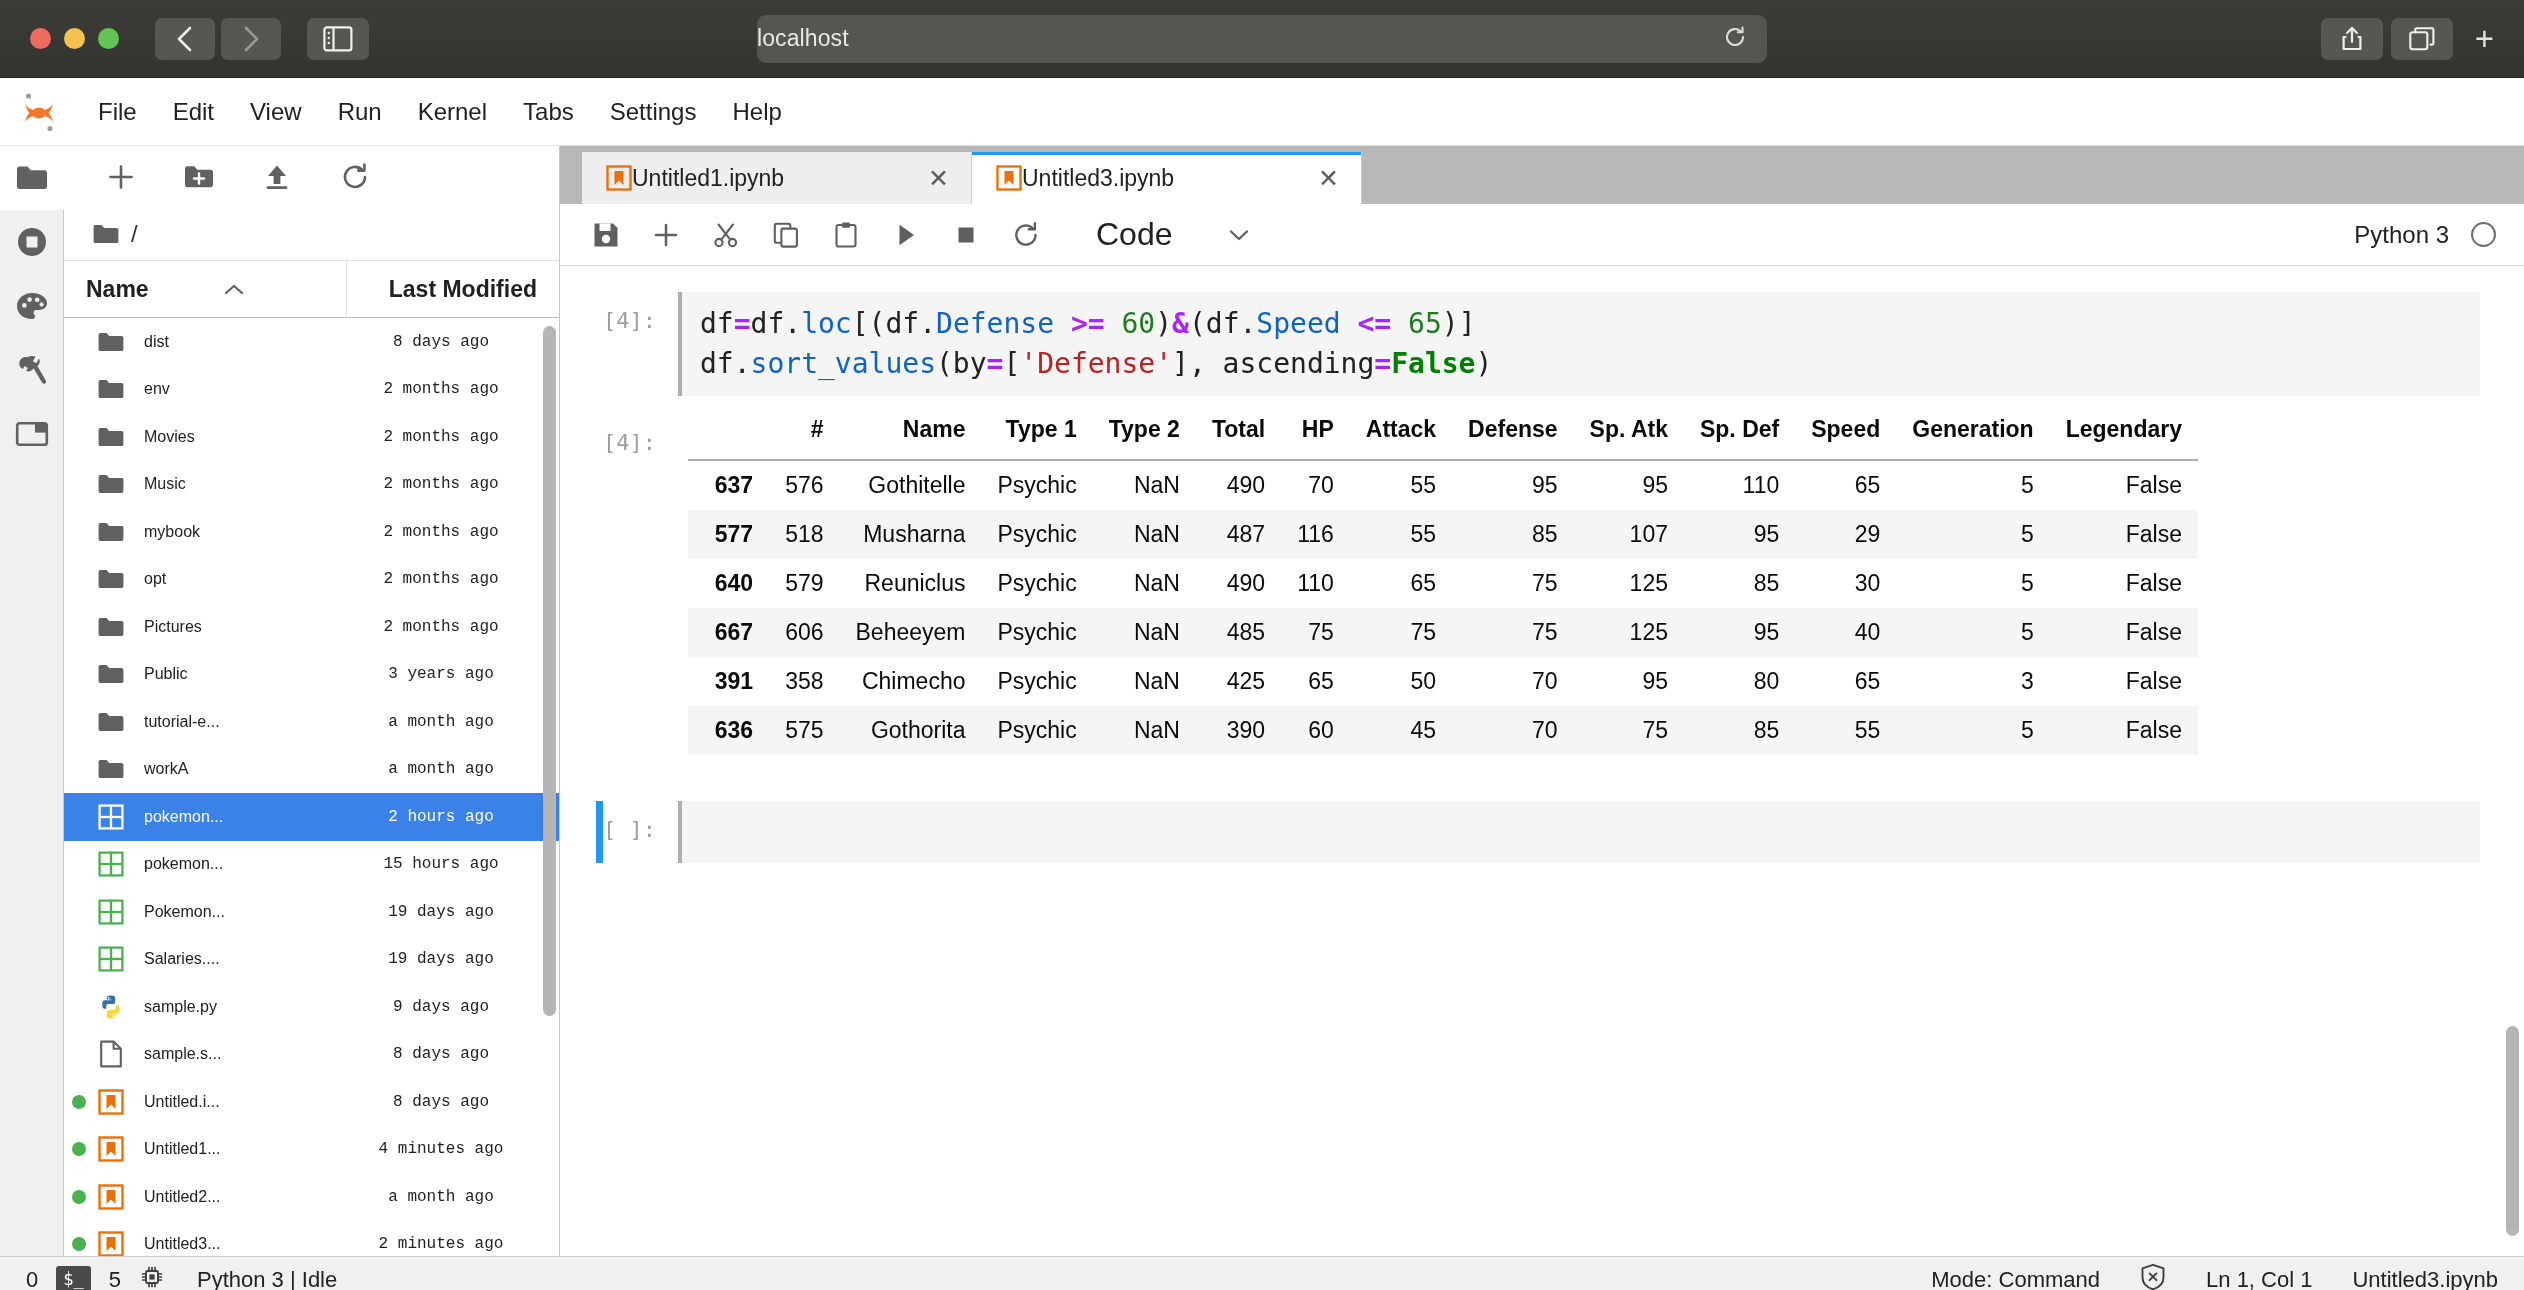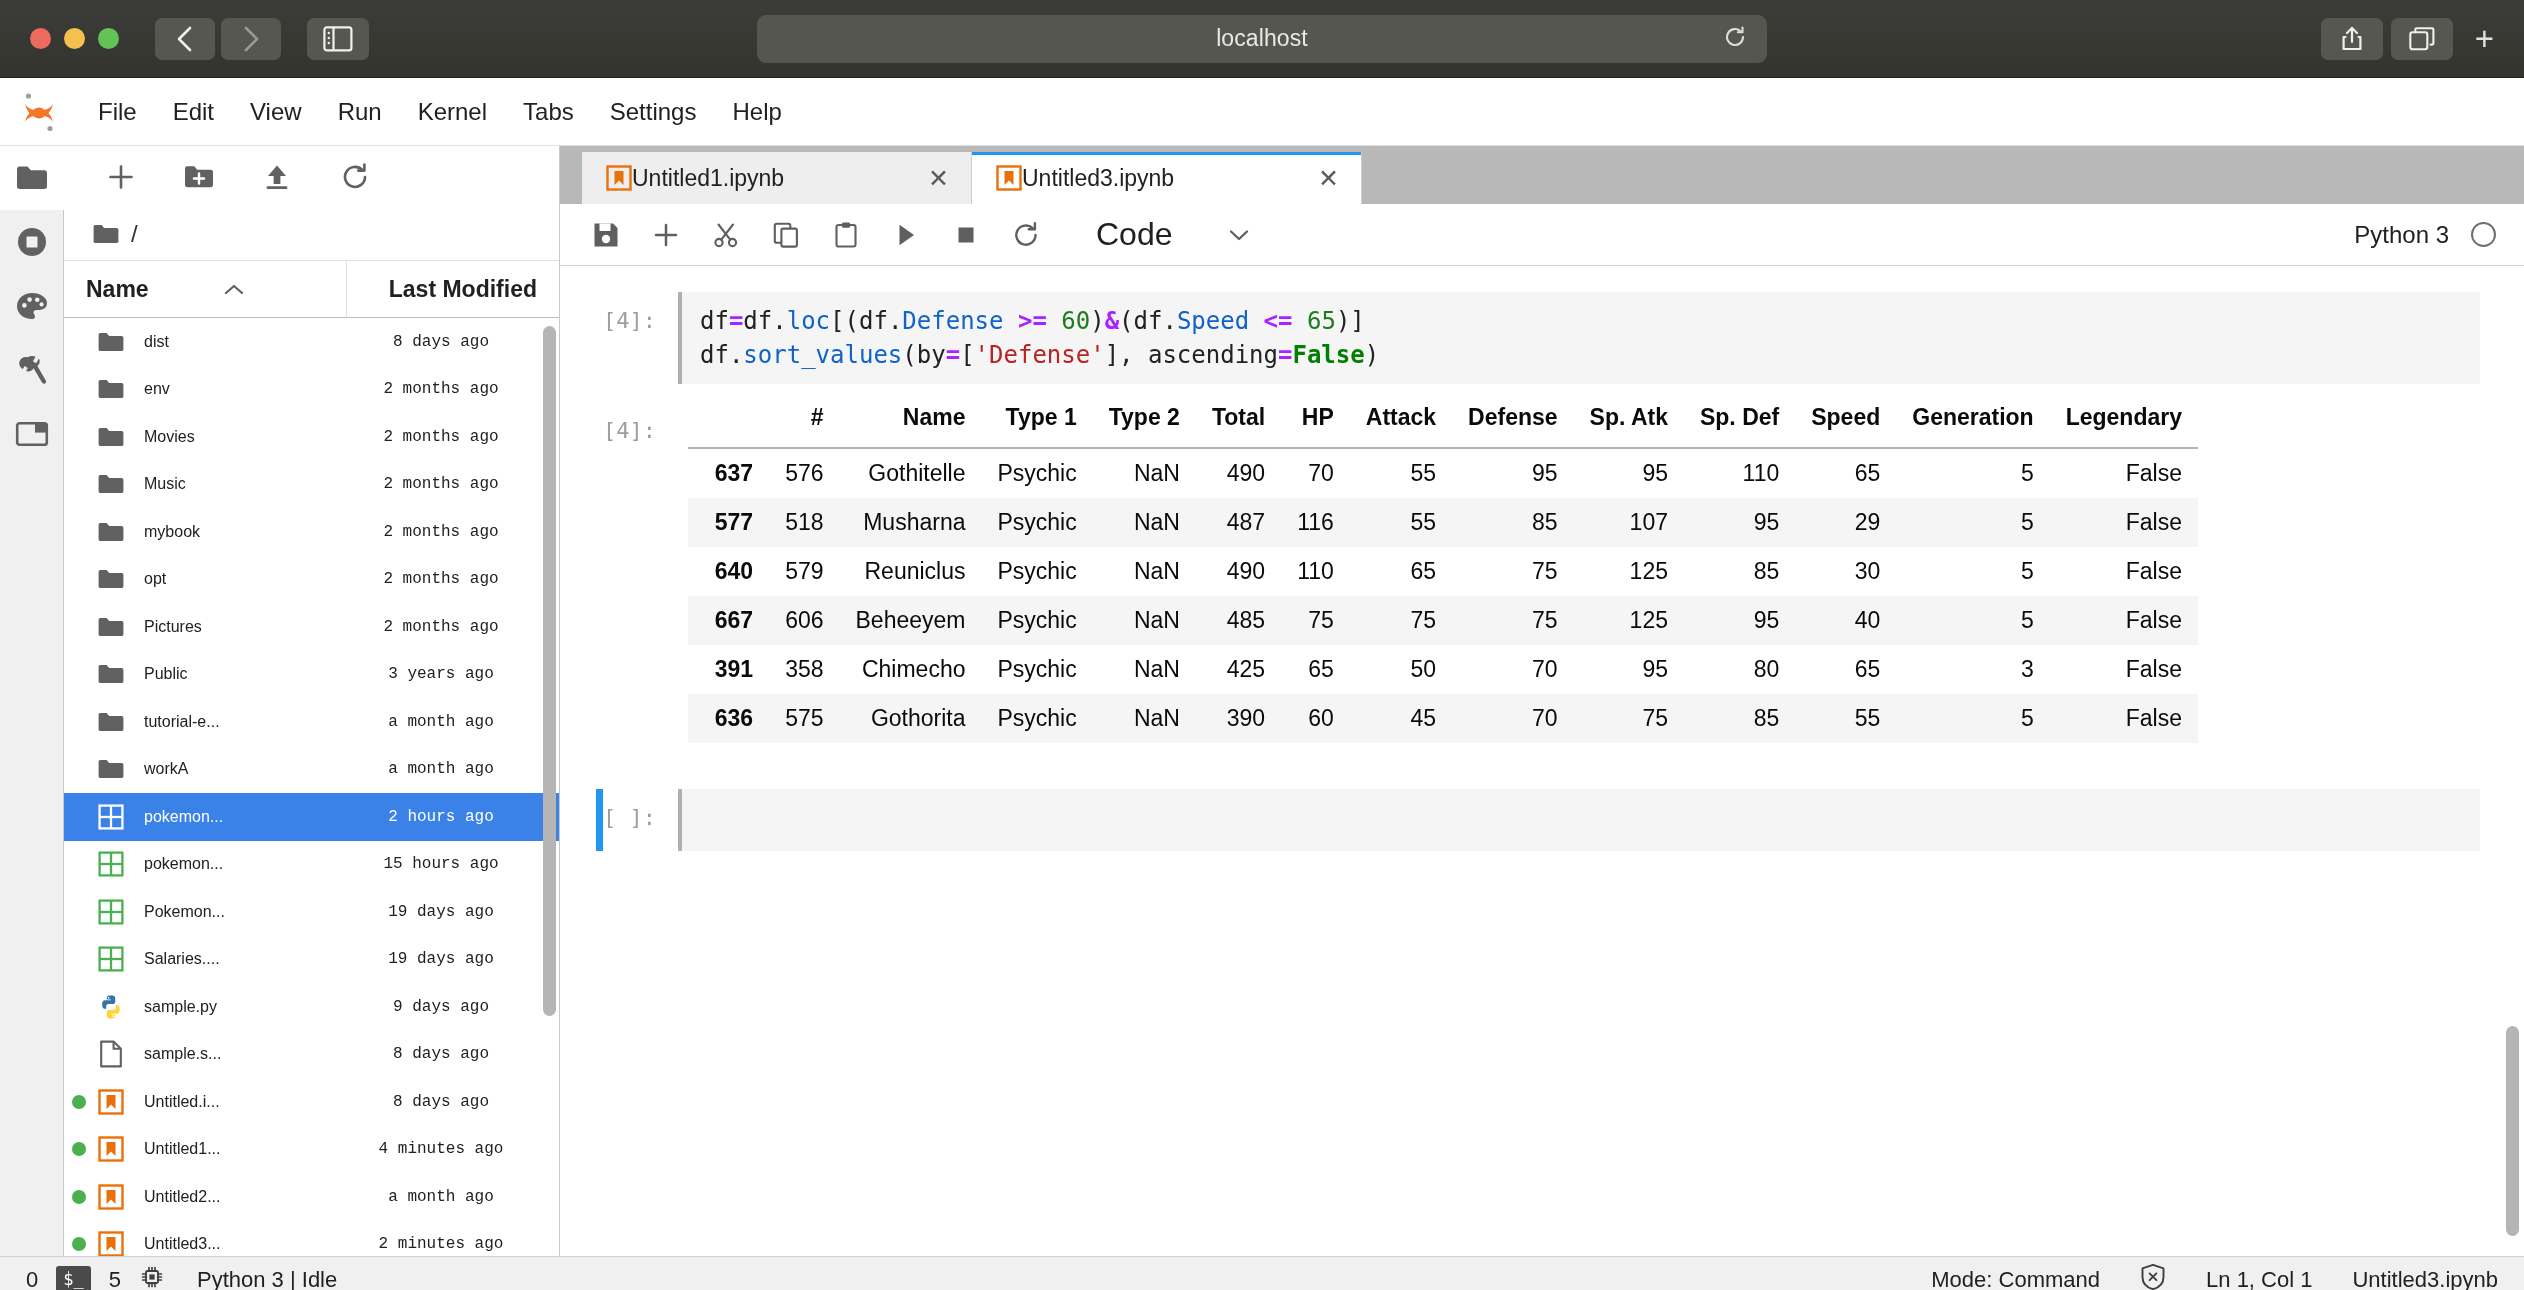--- a/index.html
+++ b/index.html
@@ -39,21 +39,21 @@
     display: flex; align-items: center; justify-content: center;
     margin-left: 26px;
   }
 
   .urlbar {
     position: absolute;
     left: 50%; transform: translateX(-50%);
     width: 1010px; height: 48px;
     background: #565651;
     border-radius: 9px;
-    display: flex; align-items: center; justify-content: center;
+    display: flex; align-items: center; 
   }
   .urlbar-text {
     color: #e8e8e6; font-size: 23px; letter-spacing: .1px;
   }
   .urlbar-reload {
     position: absolute; right: 20px; top: 50%; transform: translateY(-50%);
   }
 
   .chrome-right {
     position: absolute; right: 16px; top: 50%; transform: translateY(-50%);
@@ -286,21 +286,21 @@
     font-family: "DejaVu Sans Mono", monospace;
     font-size: 22px;
     color: #9e9e9e;
   }
   .cell-input {
     flex: 1;
     background: #f5f5f5;
     border-left: 4px solid #b0b0b0;
     padding: 12px 0 12px 18px;
     font-family: "DejaVu Sans Mono", monospace;
-    font-size: 24px;
+    font-size: 28px;
     line-height: 1.42;
     color: #212121;
     min-width: 0;
     white-space: pre;
   }
   .tok-op { color: #aa22ff; font-weight: 700; }
   .tok-num { color: #1c7d1c; }
   .tok-attr { color: #0f62c7; }
   .tok-fn { color: #0f62c7; }
   .tok-str { color: #ba2121; }

